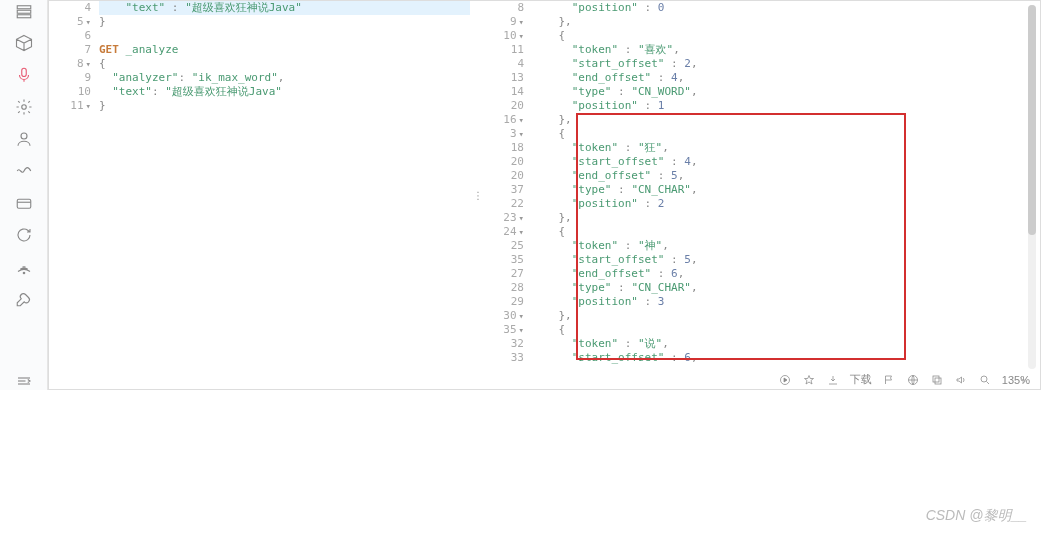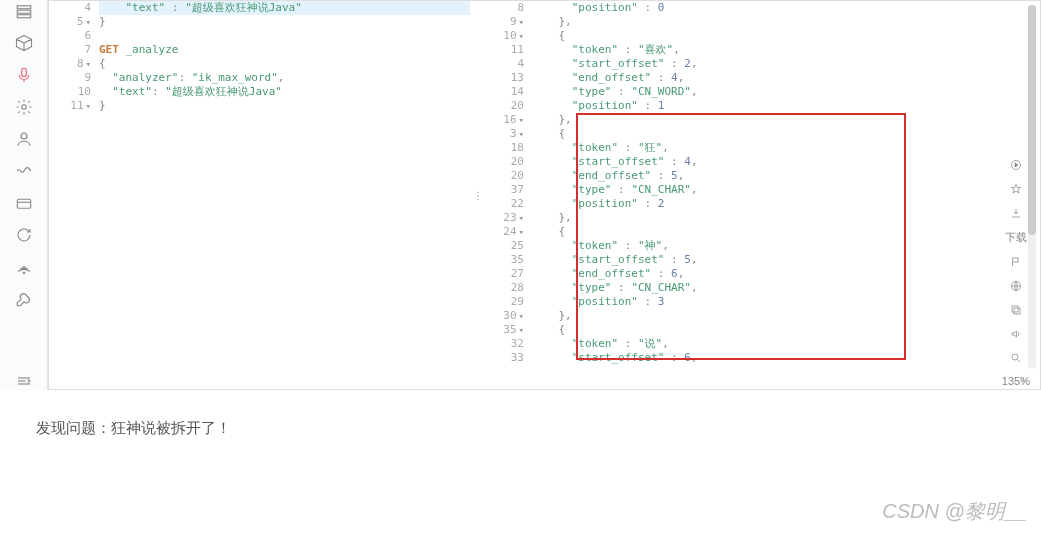--- a/index.html
+++ b/index.html
@@ -33,29 +33,29 @@
     
     .splitter { width: 8px; display: flex; align-items: center; justify-content: center; cursor: col-resize; }
     .splitter-handle { color: #999; font-size: 10px; }
     
     .right-content { position: relative; flex: 1; }
     .red-box { position: absolute; border: 2px solid #d32f2f; top: 112px; left: 44px; width: 330px; height: 247px; pointer-events: none; }
     
     .scroll-track { position: absolute; right: 4px; top: 4px; bottom: 20px; width: 8px; background: #f0f0f0; border-radius: 4px; }
     .scroll-thumb { position: absolute; width: 8px; background: #ccc; border-radius: 4px; top: 0; height: 230px; }
     
-    .bottom-toolbar { position: absolute; bottom: 2px; right: 10px; display: flex; gap: 10px; align-items: center; color: #888; font-size: 11px; flex-direction: column; }
+    .bottom-toolbar { position: absolute; bottom: 2px; right: 10px; display: flex; gap: 10px; align-items: center; color: #888; font-size: 11px; }
     .bottom-toolbar .tb-icon { width: 14px; height: 14px; display: inline-flex; align-items: center; justify-content: center; cursor: pointer; }
     .bottom-toolbar .tb-icon svg { width: 12px; height: 12px; stroke: #888; fill: none; stroke-width: 1.5; }
     .bottom-toolbar .zoom { font-size: 11px; cursor: pointer; }
     
     .commentary { padding: 24px 36px 0; color: #555; font-size: 15px; line-height: 1.8; }
     .commentary p { margin-bottom: 14px; }
     
-    .watermark { position: absolute; bottom: 16px; right: 14px; color: #bbb; font-size: 20px; font-style: italic; }
+    .watermark { position: absolute; bottom: 16px; right: 14px; color: #bbb; font-size: 14px; font-style: italic; }
     
     .corner-resize { position: absolute; bottom: 2px; right: 2px; width: 10px; height: 10px; }
   </style>
 </head>
 <body>
 
 <div class="main-container">
 
   <div class="side-nav">
     <div class="side-nav-icon">
@@ -236,16 +236,15 @@
           <svg viewBox="0 0 24 24">
             <path d="M20 20L14 20M20 20L20 14M20 20L10 10" stroke="#aaa"></path>
           </svg>
         </span>
     </div>
 
   </div>
 </div>
 
 <div class="commentary">
-  <p>发现问题：狂神说被拆开了！</p>
 </div>
 
 <div class="watermark">CSDN @黎明__</div>
 
 </body></html>

